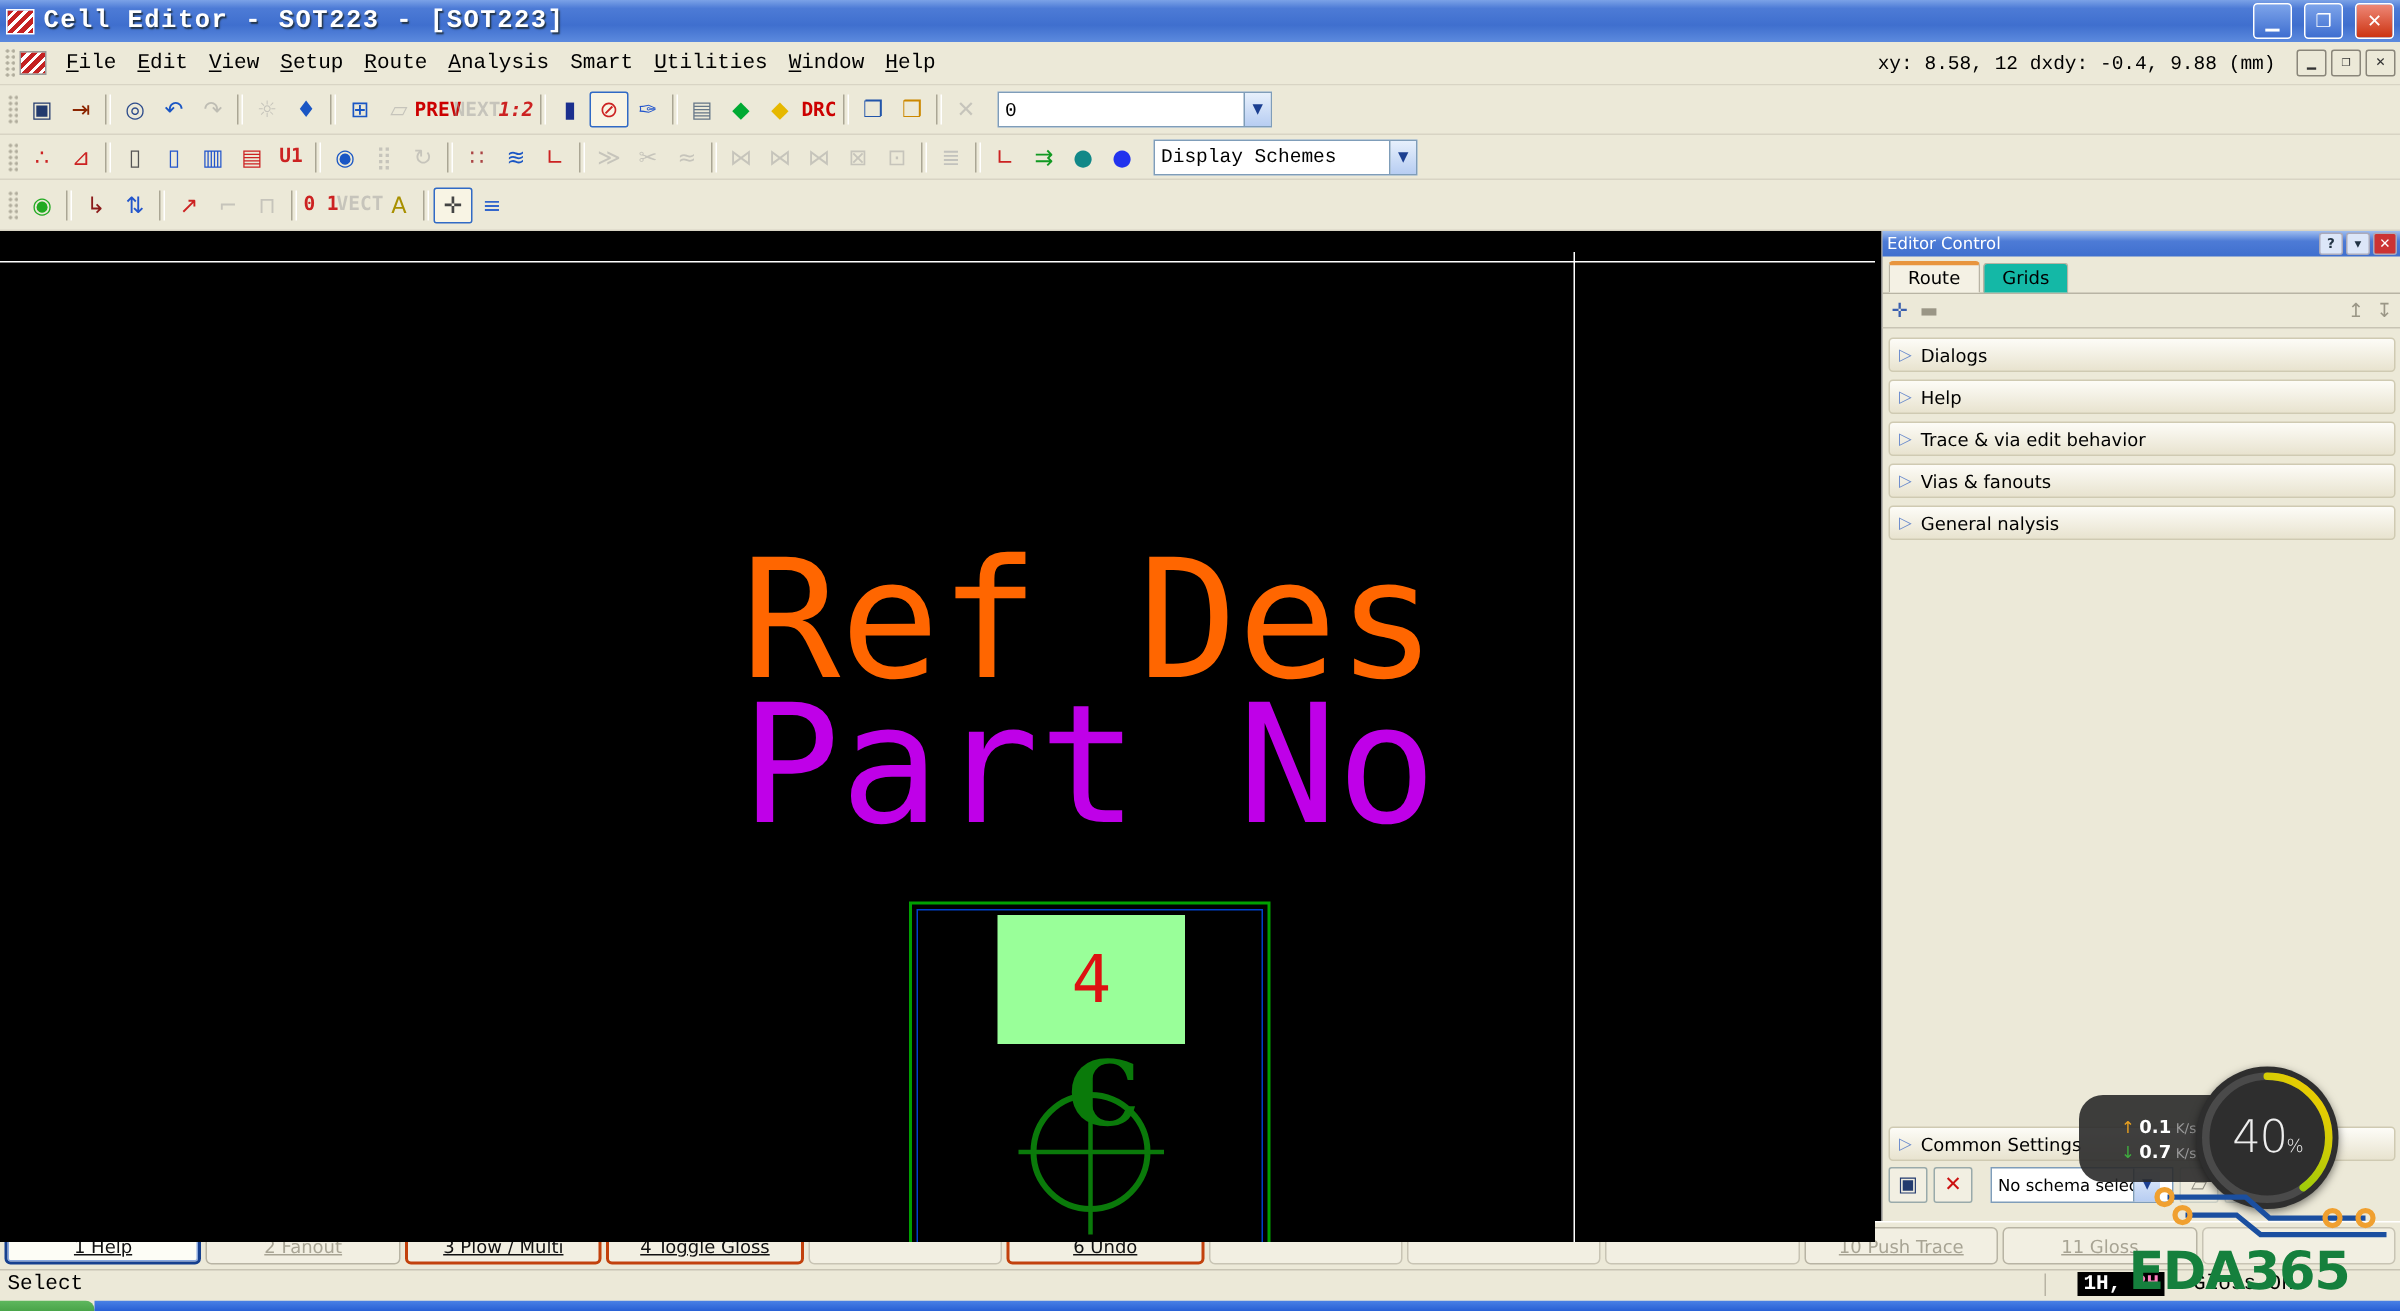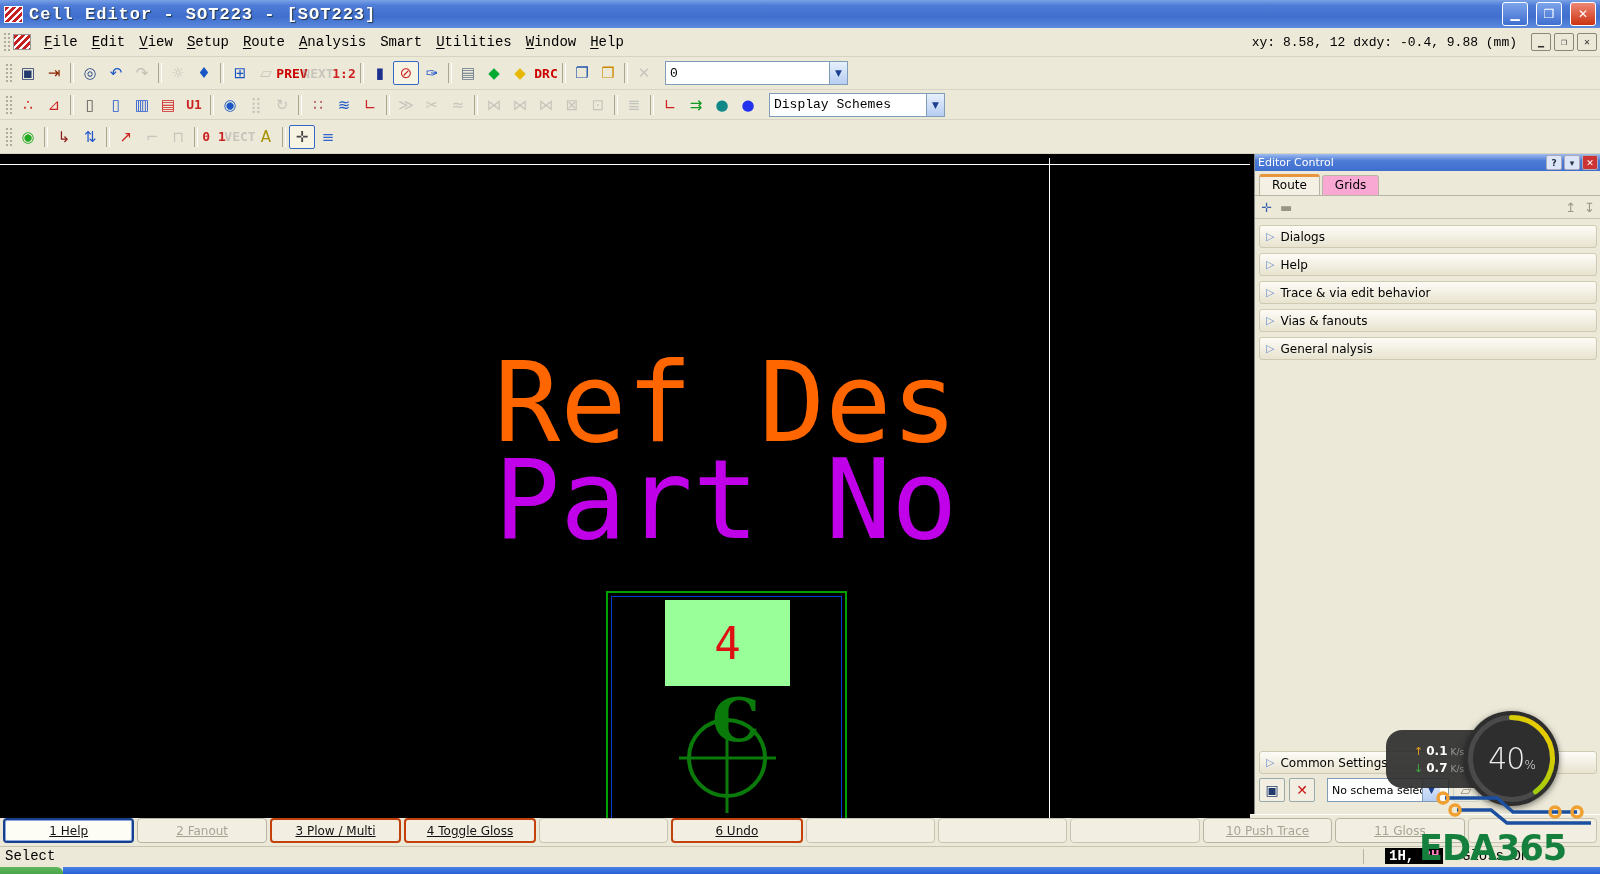--- a/index.html
+++ b/index.html
@@ -38,21 +38,21 @@
   .tsep{width:2px;height:20px;margin:0 3px;border-left:1px solid #aaa694;border-right:1px solid #fff;flex:0 0 auto;}
   .combo{display:flex;align-items:center;height:22px;background:#fff;border:1px solid #7f9db9;
     margin-left:8px;flex:0 0 auto;}
   .combo .cval{font-family:"Liberation Mono","DejaVu Sans Mono",monospace;font-size:13px;
     padding:0 4px;overflow:hidden;white-space:nowrap;}
   .combo .carr{width:17px;height:100%;display:flex;align-items:center;justify-content:center;color:#1b3f91;
     font-size:9px;background:linear-gradient(180deg,#e7f0fc,#b7cdf2);border-left:1px solid #7f9db9;}
   .w0 .cval{width:155px;} .wds .cval{width:148px;}
   
   .main{position:relative;width:1600px;height:660px;background:#000;}
-  .canvas{position:absolute;left:0;top:4px;width:1250px;height:660px;background:#000;overflow:hidden;}
+  .canvas{position:absolute;left:0;top:14px;width:1250px;height:660px;background:#000;overflow:hidden;}
   .hline{position:absolute;left:0;top:6px;width:100%;height:1px;background:#fff;}
   .vline{position:absolute;left:1049px;top:0;width:1px;height:100%;background:#fff;}
   .stroketxt{position:absolute;font-family:"DejaVu Sans Mono",monospace;font-weight:400;
     font-size:110px;line-height:1;white-space:nowrap;}
   .refdes{left:494px;top:190px;}
   .partno{left:494px;top:287px;}
   .rect{position:absolute;box-sizing:border-box;}
   .out-outer{left:606px;top:433px;width:241px;height:341px;border:2px solid #00a000;}
   .out-inner{left:611px;top:438px;width:231px;height:331px;border:1px solid #0040cc;}
   .pad{position:absolute;background:#99ff99;display:flex;align-items:center;justify-content:center;}
@@ -63,21 +63,21 @@
   
   .panel{position:absolute;left:1254px;top:0;width:346px;height:660px;background:#ece9d8;
     border-left:1px solid #888;display:flex;flex-direction:column;font-size:12px;}
   .ptitle{height:17px;display:flex;align-items:center;padding:0 3px;color:#fff;
     background:linear-gradient(180deg,#9ebdf0,#4d7bd6 40%,#3f6fce);}
   .ptitle .pt{flex:1;font-size:11px;}
   .pbtn{width:14px;height:13px;margin-left:2px;border:1px solid #aab;border-radius:2px;background:#dce6f8;
     color:#234;font-size:9px;display:flex;align-items:center;justify-content:center;font-weight:bold;}
   .pbtn.close{color:#fff;background:#c33;}
   .ptabs{display:flex;align-items:flex-end;height:22px;padding:2px 4px 0;gap:2px;border-bottom:1px solid #b8b4a4;}
-  .ptab{padding:2px 12px 3px;border:1px solid #b8b4a4;border-bottom:none;background:#f9a8d4;
+  .ptab{padding:2px 12px 3px;border:1px solid #b8b4a4;border-bottom:none;background:#14b8a6;
     border-radius:3px 3px 0 0;font-size:12px;}
   .ptab.active{background:#f4f1e4;border-top:3px solid #e8953d;padding-top:1px;}
   .picons{height:22px;display:flex;align-items:center;padding:0 6px;border-bottom:1px solid #c8c4b4;gap:8px;}
   .picons .ic{font-size:13px;}
   .spacer{flex:1;}
   .sections{padding:6px 4px 0;display:flex;flex-direction:column;gap:5px;}
   .sec{height:21px;display:flex;align-items:center;gap:6px;padding:0 6px;border:1px solid #cfcab2;
     border-radius:3px;background:linear-gradient(180deg,#fdfcf7,#e8e3cf);}
   .sec .tri{color:#6688cc;font-size:11px;}
   .pbottom{padding:0 4px 12px;display:flex;flex-direction:column;gap:4px;}
@@ -167,21 +167,21 @@
     <span class="tbtn" style="color: rgb(26, 86, 196);">↶</span>
     <span class="tbtn dis" style="color: rgb(136, 136, 136);">↷</span>
     <span class="tsep"></span>
     <span class="tbtn dis" style="color: rgb(153, 153, 153);">☼</span>
     <span class="tbtn" style="color: rgb(26, 86, 196);">♦</span>
     <span class="tsep"></span>
     <span class="tbtn" style="color: rgb(26, 86, 196);">⊞</span>
     <span class="tbtn dis" style="color: rgb(153, 153, 153);">▱</span>
     <span class="tbtn ttxt" style="color: rgb(204, 0, 0);">PREV</span>
     <span class="tbtn ttxt dis" style="color: rgb(153, 153, 153);">NEXT</span>
-    <span class="tbtn ttxt" style="color: rgb(204, 34, 34);">1:2</span>
+    <span class="tbtn ttxt" style="color: rgb(204, 34, 34); font-style: italic;">1:2</span>
     <span class="tsep"></span>
     <span class="tbtn" style="color: rgb(27, 47, 142);">▮</span>
     <span class="tbtn prs" style="color: rgb(204, 34, 34);">⊘</span>
     <span class="tbtn" style="color: rgb(34, 85, 204);">✑</span>
     <span class="tsep"></span>
     <span class="tbtn" style="color: rgb(102, 119, 136);">▤</span>
     <span class="tbtn" style="color: rgb(0, 170, 51);">◆</span>
     <span class="tbtn" style="color: rgb(230, 184, 0);">◆</span>
     <span class="tbtn ttxt" style="color: rgb(204, 0, 0);">DRC</span>
     <span class="tsep"></span>

